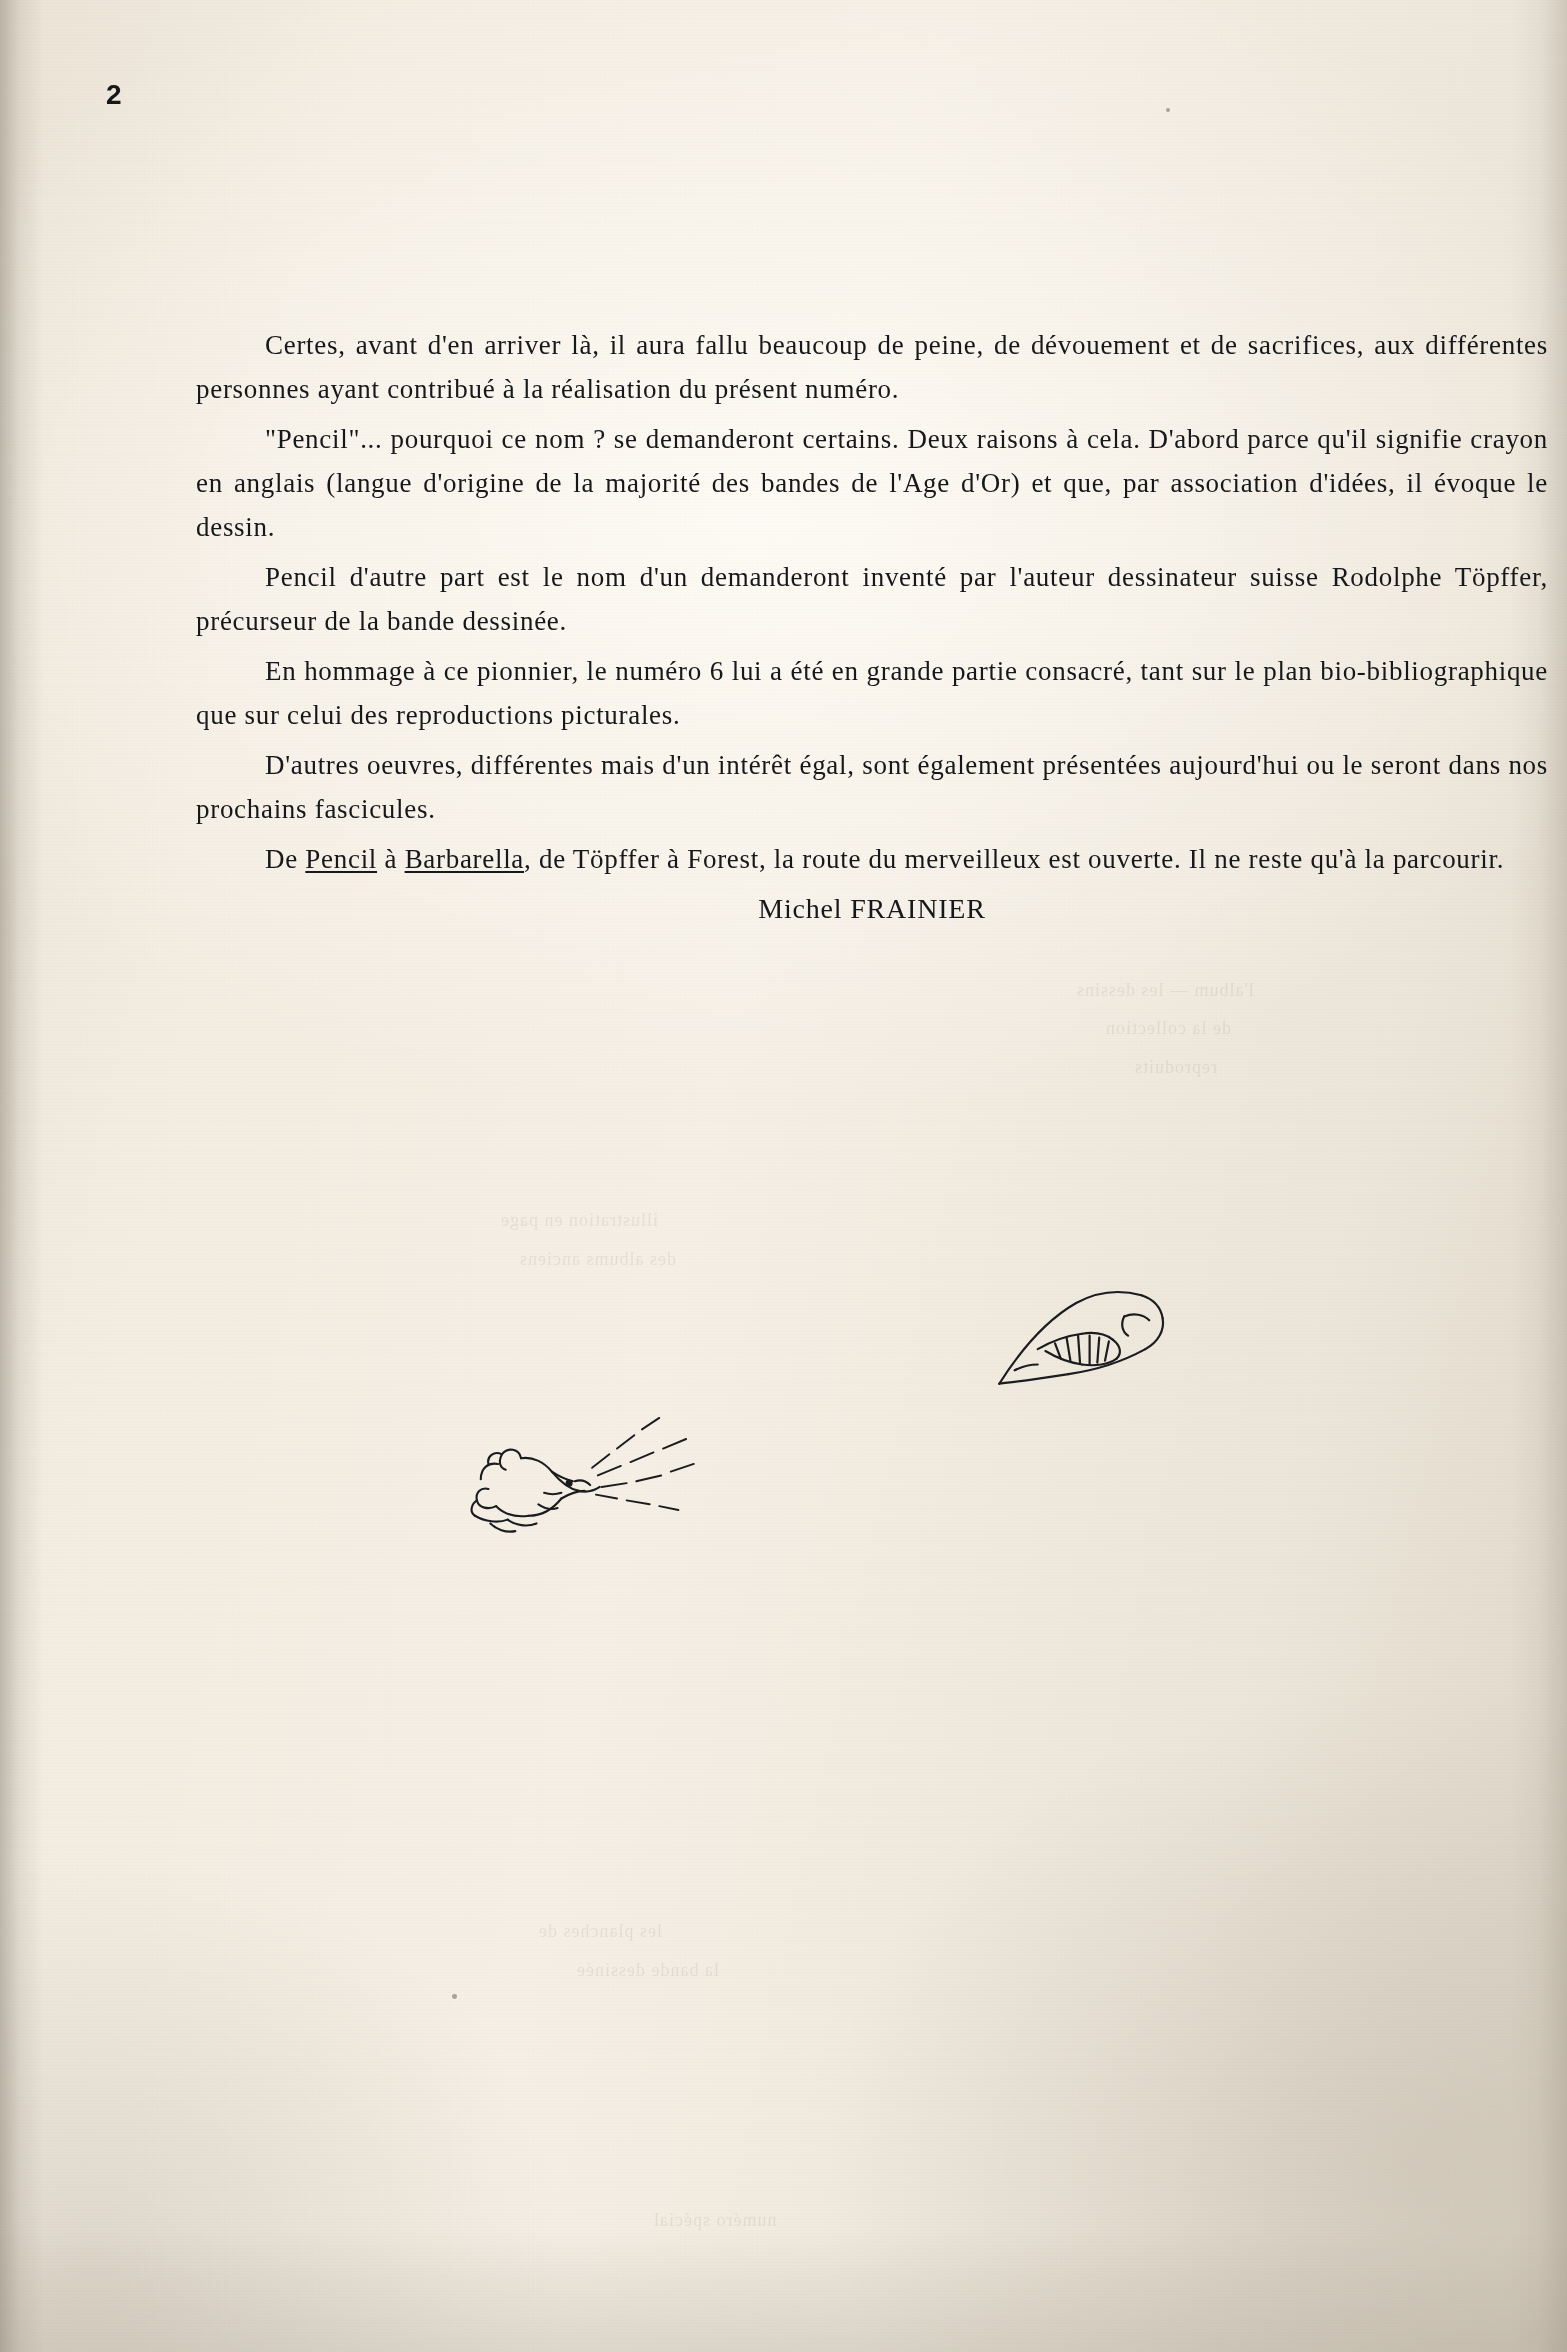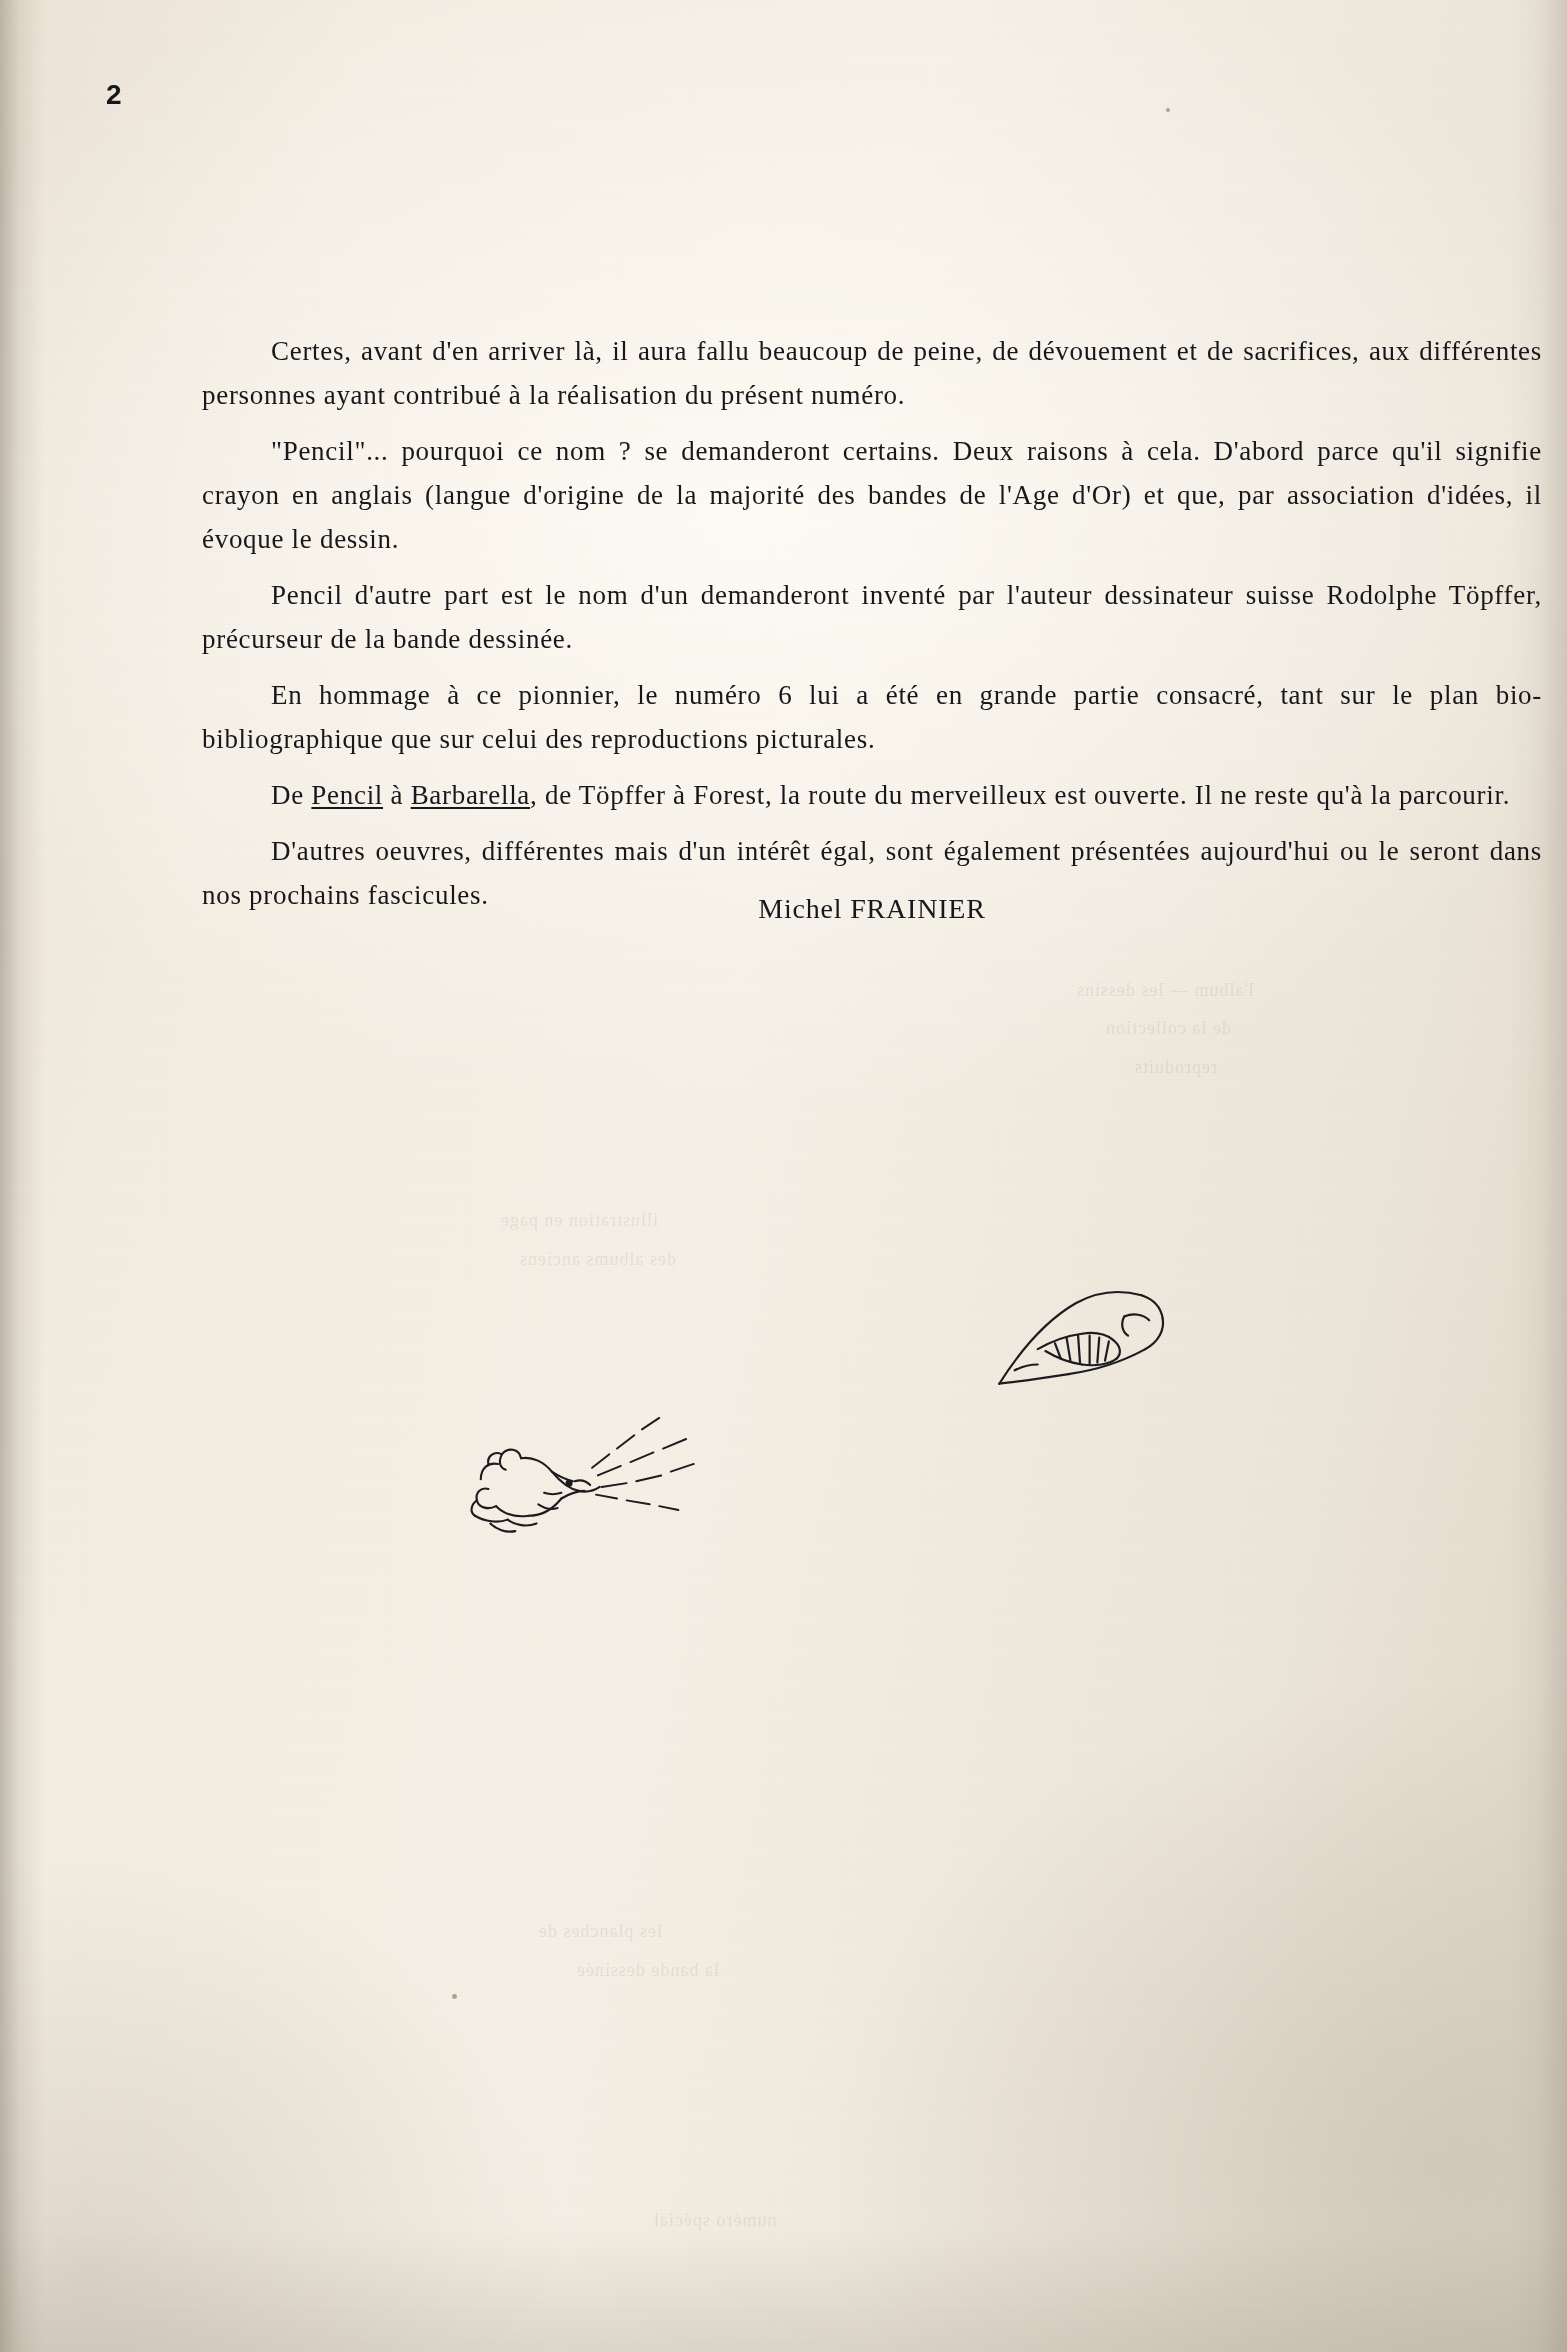--- a/index.html
+++ b/index.html
@@ -80,21 +80,21 @@
     position: absolute;
     left: 190px;
     top: 317px;
     width: 1364px;
     color: #17181b;
     font-size: 27px;
     line-height: 44px;
     letter-spacing: 0.7px;
   }
   .textblock p {
-    margin: 12px;
+    margin: 6px;
     text-align: justify;
     text-indent: 69px;
     text-justify: inter-word;
   }
   .u { text-decoration: underline; text-underline-offset: 2.9px; }
   .signature {
     position: absolute;
     left: 190px;
     top: 893px;
     width: 1364px;
@@ -140,22 +140,22 @@
   <div class="speck" style="left:452px; top:1994px; width:4.8px; height:4.8px;"></div>
   <div class="speck" style="left:1166px; top:108px; width:3.8px; height:3.8px;"></div>
 
   <div class="folio">2</div>
 
   <div class="textblock">
     <p>Certes, avant d'en arriver là, il aura fallu beaucoup de peine, de dévouement et de sacrifices, aux différentes personnes ayant contribué à la réalisation du présent numéro.</p>
     <p>"Pencil"... pourquoi ce nom ? se demanderont certains. Deux raisons à cela. D'abord parce qu'il signifie crayon en anglais (langue d'origine de la majorité des bandes de l'Age d'Or) et que, par association d'idées, il évoque le dessin.</p>
     <p>Pencil d'autre part est le nom d'un demanderont inventé par l'auteur dessinateur suisse Rodolphe Töpffer, précurseur de la bande dessinée.</p>
     <p>En hommage à ce pionnier, le numéro 6 lui a été en grande partie consacré, tant sur le plan bio-bibliographique que sur celui des reproductions picturales.</p>
+    <p>D'autres oeuvres, différentes mais d'un intérêt égal, sont également présentées aujourd'hui ou le seront dans nos prochains fascicules.</p>
     <p><span>De </span><span class="u">Pencil</span><span> à </span><span class="u">Barbarella</span><span>, de Töpffer à Forest, la route du merveilleux est ouverte. Il ne reste qu'à la parcourir.</span></p>
-    <p>D'autres oeuvres, différentes mais d'un intérêt égal, sont également présentées aujourd'hui ou le seront dans nos prochains fascicules.</p>
   </div>
 
   <div class="signature">Michel FRAINIER</div>
 
   <svg class="drawing" id="drawing-bird" width="403" height="173" viewBox="0 0 420 180" fill="none">
     <g stroke="#1b1c1f" stroke-width="2.2" stroke-linecap="round" stroke-linejoin="round" fill="none">
       <path d="M38 54 C36 46, 44 40, 52 44 C58 36, 70 38, 72 48"></path>
       <path d="M52 44 C48 52, 50 58, 56 60"></path>
       <path d="M72 48 C84 46, 96 52, 104 62 C114 74, 122 80, 132 82"></path>
       <path d="M30 70 C30 58, 38 52, 48 54"></path>

